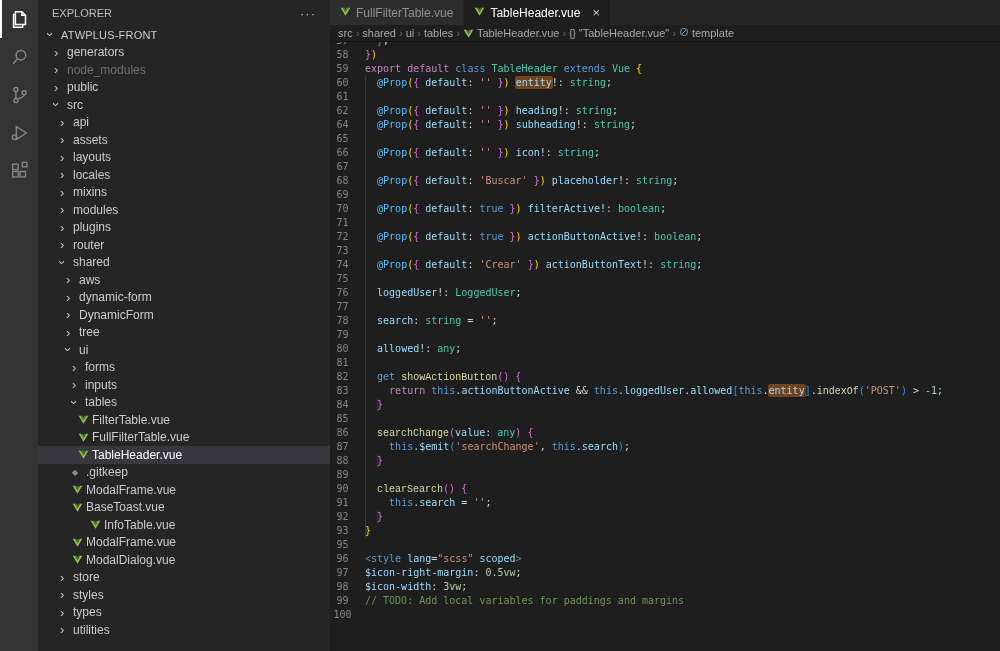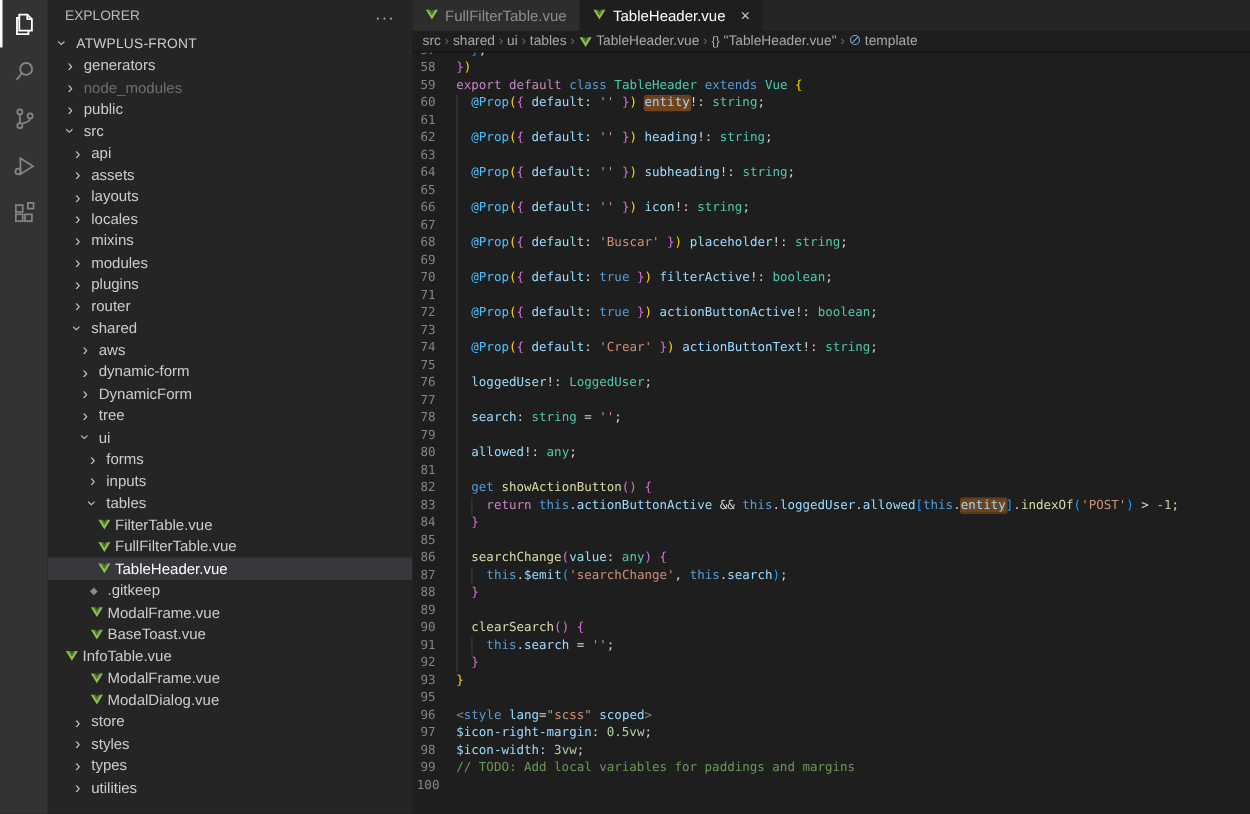--- a/index.html
+++ b/index.html
@@ -52,21 +52,21 @@
   .g2a { left:47px; top:357px; height:14px; }
   .g2b { left:47px; top:413px; height:14px; }
   .g2c { left:47px; top:469px; height:14px; }
 
   
   .tk-p { color:#C586C0; } 
   .tk-b { color:#569CD6; } 
   .tk-t { color:#4EC9B0; } 
   .tk-v { color:#9CDCFE; } 
   .tk-s { color:#CE9178; } 
-  .tk-f { color:#DCDCAA; } 
+  .tk-f { color:#DCDCAA;font-family:Liberation Mono, monospace; } 
   .tk-n { color:#B5CEA8; } 
   .tk-w { color:#D4D4D4; } 
   .tk-c { color:#6A9955; } 
   .tk-y { color:#FFD700; } 
   .tk-k { color:#DA70D6; } 
   .tk-u { color:#179FFF; } 
   .tk-g { color:#808080; } 
   .tk-d { color:#4FC1FF; } 
   .tk-h { color:#9CDCFE; background:#70431c; box-shadow:0 0 0 1px #70431c; border-radius:1px; } 
 </style>
@@ -294,21 +294,21 @@
       </div>
       <div class="trow" style="padding-left: 34px;">
         <span class="ficon">
           <svg width="11" height="11" viewBox="0 0 16 16">
             <path d="M1 2.5 8 14 15 2.5h-3.2L8 9 4.2 2.5Z" fill="#8DC149"></path>
             <path d="M4.2 2.5 8 9l3.8-6.5H9.4L8 5.1 6.6 2.5Z" fill="#4a7a2e"></path>
           </svg>
         </span>
         <span>BaseToast.vue</span>
       </div>
-      <div class="trow" style="padding-left: 14px; text-align: right;">
+      <div class="trow" style="padding-left: 52px; text-align: right;">
         <span class="ficon">
           <svg width="11" height="11" viewBox="0 0 16 16">
             <path d="M1 2.5 8 14 15 2.5h-3.2L8 9 4.2 2.5Z" fill="#8DC149"></path>
             <path d="M4.2 2.5 8 9l3.8-6.5H9.4L8 5.1 6.6 2.5Z" fill="#4a7a2e"></path>
           </svg>
         </span>
         <span>InfoTable.vue</span>
       </div>
       <div class="trow" style="padding-left: 34px;">
         <span class="ficon">
@@ -416,21 +416,20 @@
     <div class="guide g2a"></div>
     <div class="guide g2b"></div>
     <div class="guide g2c"></div>
     <div class="codelines" id="codelines">
         <div class="cl"><span class="ln">57</span><span class="lt"><span class="tk-w">  </span><span class="tk-u">}</span><span class="tk-w">,</span></span></div>
         <div class="cl"><span class="ln">58</span><span class="lt"><span class="tk-k">}</span><span class="tk-y">)</span></span></div>
         <div class="cl"><span class="ln">59</span><span class="lt"><span class="tk-p">export</span><span class="tk-w"> </span><span class="tk-p">default</span><span class="tk-w"> </span><span class="tk-b">class</span><span class="tk-w"> </span><span class="tk-t">TableHeader</span><span class="tk-w"> </span><span class="tk-b">extends</span><span class="tk-w"> </span><span class="tk-t">Vue</span><span class="tk-w"> </span><span class="tk-y">{</span></span></div>
         <div class="cl"><span class="ln">60</span><span class="lt"><span class="tk-w">  </span><span class="tk-d">@Prop</span><span class="tk-y">(</span><span class="tk-k">{</span><span class="tk-w"> </span><span class="tk-v">default</span><span class="tk-w">: </span><span class="tk-s">''</span><span class="tk-w"> </span><span class="tk-k">}</span><span class="tk-y">)</span><span class="tk-w"> </span><span class="tk-h">entity</span><span class="tk-w">!: </span><span class="tk-t">string</span><span class="tk-w">;</span></span></div>
         <div class="cl"><span class="ln">61</span><span class="lt"></span></div>
         <div class="cl"><span class="ln">62</span><span class="lt"><span class="tk-w">  </span><span class="tk-d">@Prop</span><span class="tk-y">(</span><span class="tk-k">{</span><span class="tk-w"> </span><span class="tk-v">default</span><span class="tk-w">: </span><span class="tk-s">''</span><span class="tk-w"> </span><span class="tk-k">}</span><span class="tk-y">)</span><span class="tk-w"> </span><span class="tk-v">heading</span><span class="tk-w">!: </span><span class="tk-t">string</span><span class="tk-w">;</span></span></div>
-        <div class="cl"><span class="ln">63</span><span class="lt"></span></div>
         <div class="cl"><span class="ln">64</span><span class="lt"><span class="tk-w">  </span><span class="tk-d">@Prop</span><span class="tk-y">(</span><span class="tk-k">{</span><span class="tk-w"> </span><span class="tk-v">default</span><span class="tk-w">: </span><span class="tk-s">''</span><span class="tk-w"> </span><span class="tk-k">}</span><span class="tk-y">)</span><span class="tk-w"> </span><span class="tk-v">subheading</span><span class="tk-w">!: </span><span class="tk-t">string</span><span class="tk-w">;</span></span></div>
         <div class="cl"><span class="ln">65</span><span class="lt"></span></div>
         <div class="cl"><span class="ln">66</span><span class="lt"><span class="tk-w">  </span><span class="tk-d">@Prop</span><span class="tk-y">(</span><span class="tk-k">{</span><span class="tk-w"> </span><span class="tk-v">default</span><span class="tk-w">: </span><span class="tk-s">''</span><span class="tk-w"> </span><span class="tk-k">}</span><span class="tk-y">)</span><span class="tk-w"> </span><span class="tk-v">icon</span><span class="tk-w">!: </span><span class="tk-t">string</span><span class="tk-w">;</span></span></div>
         <div class="cl"><span class="ln">67</span><span class="lt"></span></div>
         <div class="cl"><span class="ln">68</span><span class="lt"><span class="tk-w">  </span><span class="tk-d">@Prop</span><span class="tk-y">(</span><span class="tk-k">{</span><span class="tk-w"> </span><span class="tk-v">default</span><span class="tk-w">: </span><span class="tk-s">'Buscar'</span><span class="tk-w"> </span><span class="tk-k">}</span><span class="tk-y">)</span><span class="tk-w"> </span><span class="tk-v">placeholder</span><span class="tk-w">!: </span><span class="tk-t">string</span><span class="tk-w">;</span></span></div>
         <div class="cl"><span class="ln">69</span><span class="lt"></span></div>
         <div class="cl"><span class="ln">70</span><span class="lt"><span class="tk-w">  </span><span class="tk-d">@Prop</span><span class="tk-y">(</span><span class="tk-k">{</span><span class="tk-w"> </span><span class="tk-v">default</span><span class="tk-w">: </span><span class="tk-b">true</span><span class="tk-w"> </span><span class="tk-k">}</span><span class="tk-y">)</span><span class="tk-w"> </span><span class="tk-v">filterActive</span><span class="tk-w">!: </span><span class="tk-t">boolean</span><span class="tk-w">;</span></span></div>
         <div class="cl"><span class="ln">71</span><span class="lt"></span></div>
         <div class="cl"><span class="ln">72</span><span class="lt"><span class="tk-w">  </span><span class="tk-d">@Prop</span><span class="tk-y">(</span><span class="tk-k">{</span><span class="tk-w"> </span><span class="tk-v">default</span><span class="tk-w">: </span><span class="tk-b">true</span><span class="tk-w"> </span><span class="tk-k">}</span><span class="tk-y">)</span><span class="tk-w"> </span><span class="tk-v">actionButtonActive</span><span class="tk-w">!: </span><span class="tk-t">boolean</span><span class="tk-w">;</span></span></div>
         <div class="cl"><span class="ln">73</span><span class="lt"></span></div>

